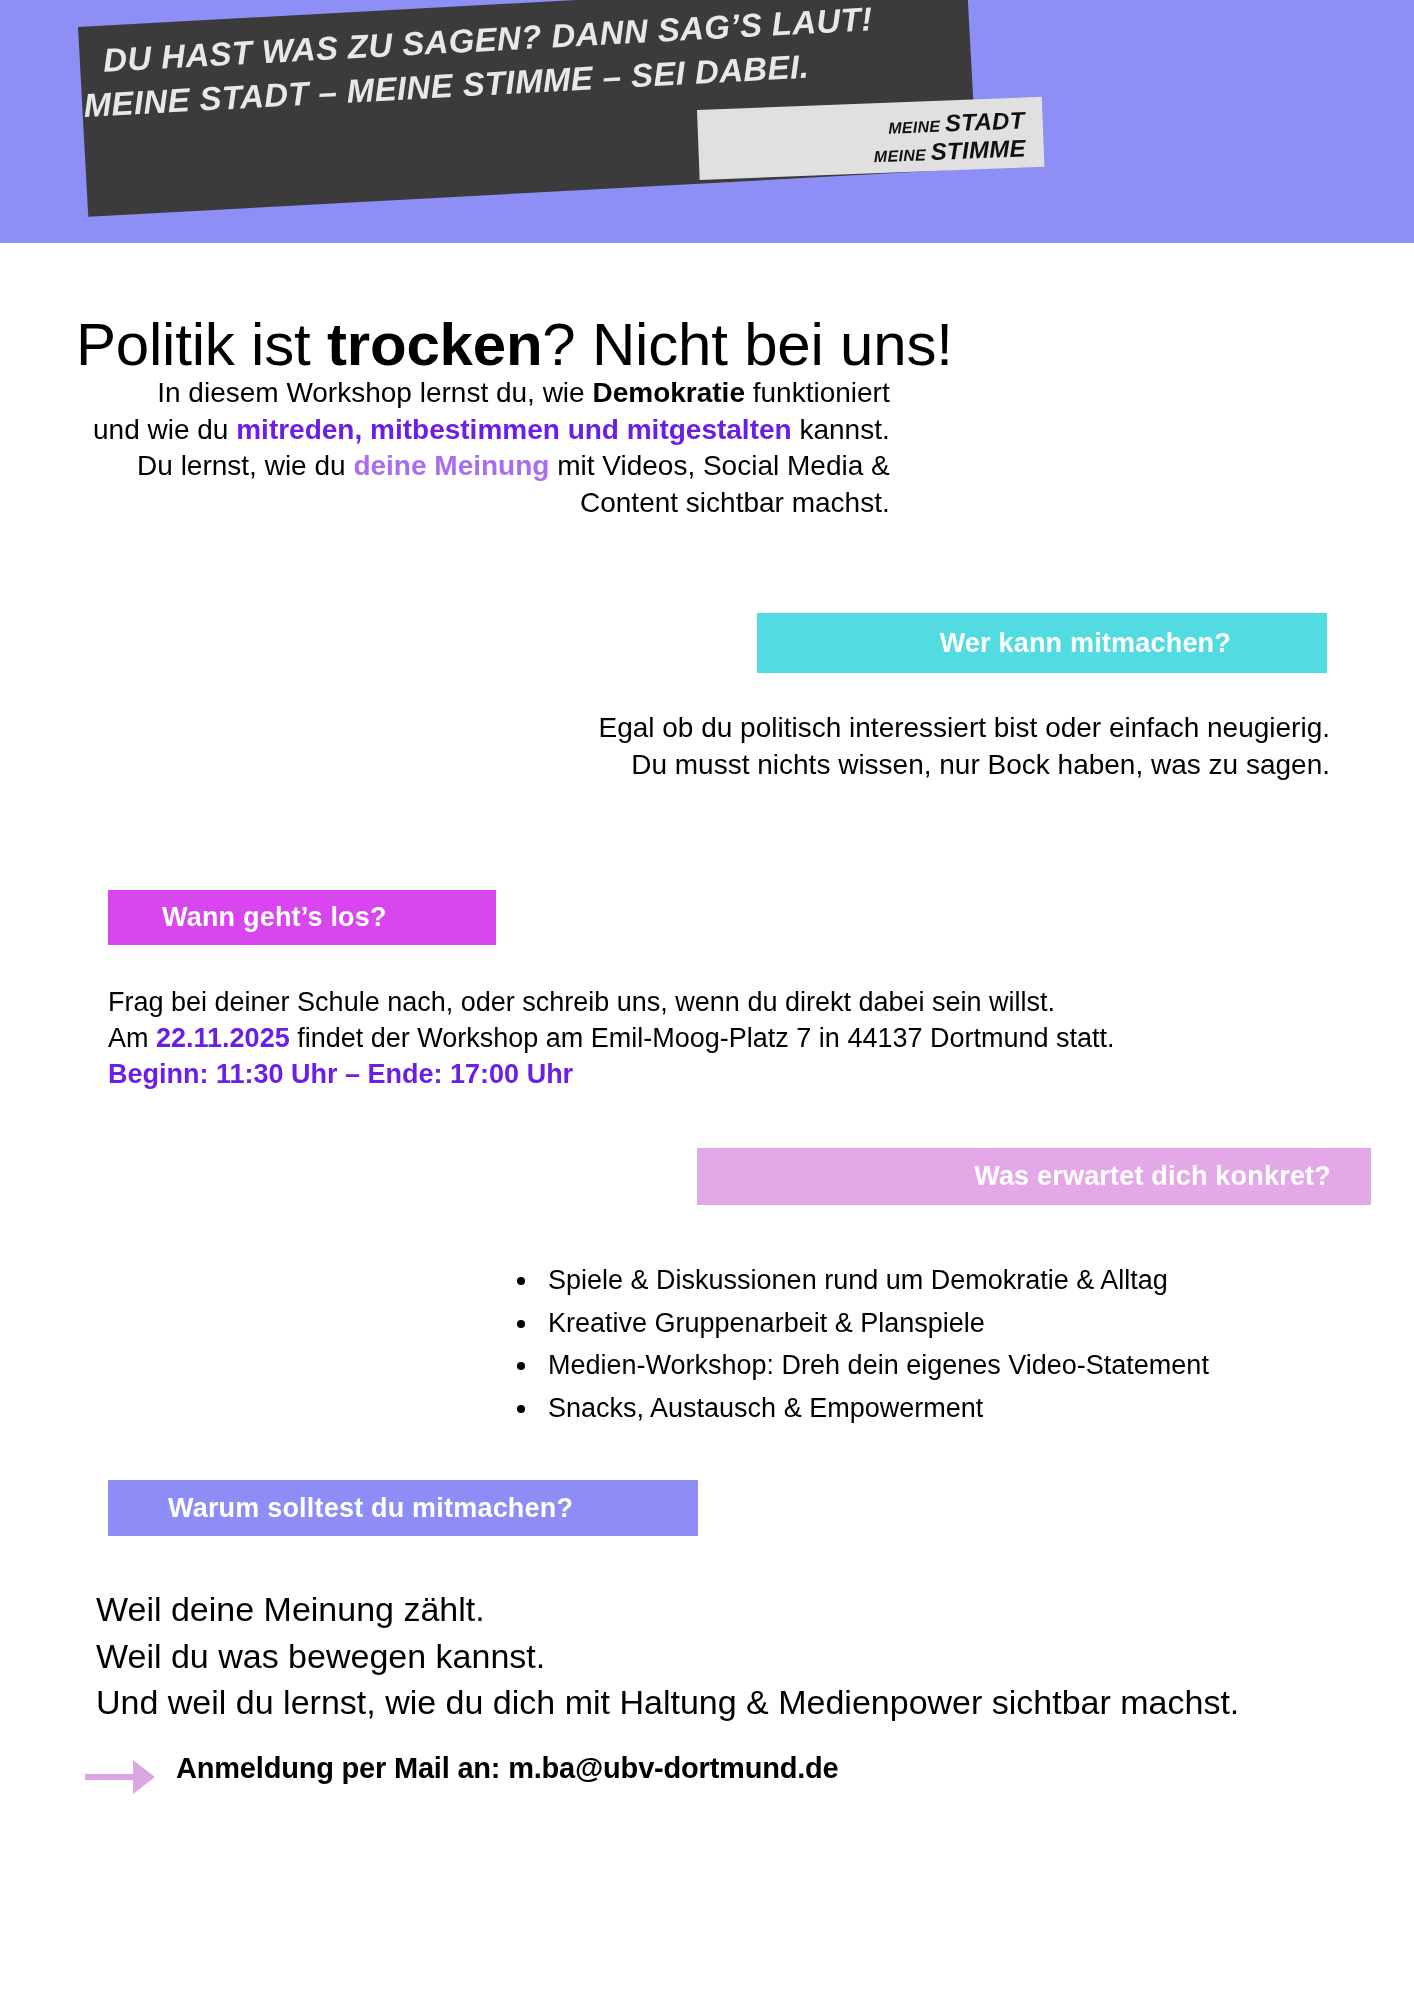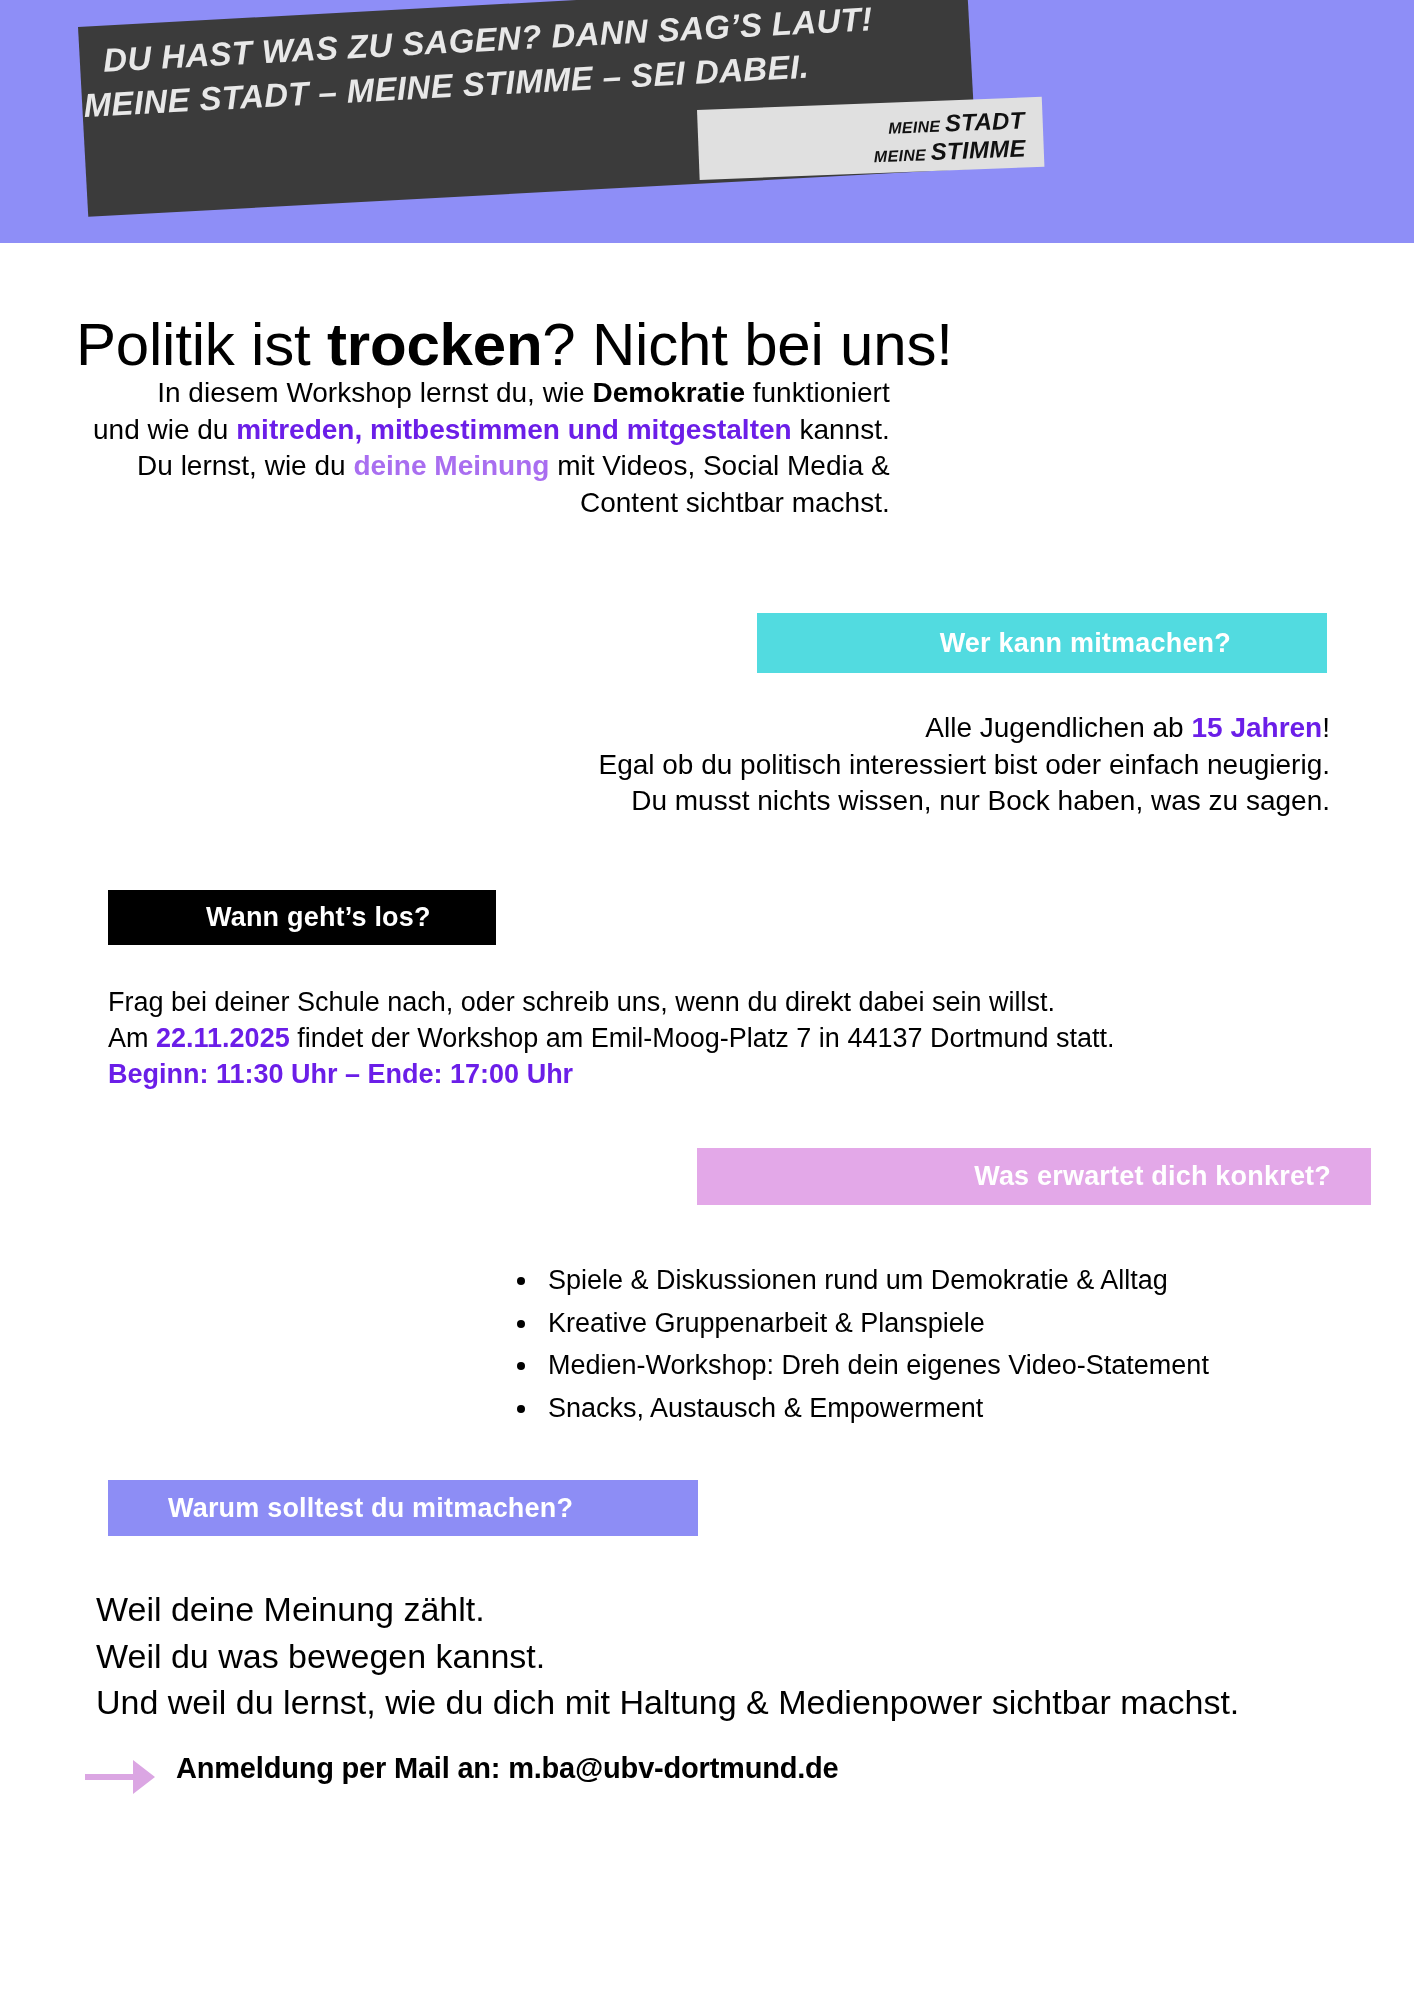--- a/index.html
+++ b/index.html
@@ -121,23 +121,23 @@
   .banner-teal {
     left: 757px; top: 613px;
     width: 570px; height: 60px;
     background: #52dbe0;
     justify-content: flex-end;
     padding-right: 96px;
   }
   .banner-purple {
     left: 108px; top: 890px;
     width: 388px; height: 55px;
-    background: #000000;
+    background: #d946ef;
     justify-content: flex-start;
-    padding-left: 98px;
+    padding-left: 54px;
   }
   .banner-pink {
     left: 697px; top: 1148px;
     width: 674px; height: 57px;
     background: #e3a8e8;
     justify-content: flex-end;
     padding-right: 40px;
   }
   .banner-peri {
     left: 108px; top: 1480px;
@@ -227,21 +227,20 @@
   <div><span>und wie du </span><span class="c-deep">mitreden, mitbestimmen und mitgestalten</span><span> kannst.</span></div>
   <div><span>Du lernst, wie du </span><span class="c-light">deine Meinung</span><span> mit Videos, Social Media &amp;</span></div>
   <div>Content sichtbar machst.</div>
 </div>
 
 <div class="abs banner banner-teal">
     <span>Wer kann mitmachen?</span>
   </div>
 
 <div class="abs who-block">
-  <div><span>Alle Jugendlichen ab </span><span class="c-deep">15 Jahren</span><span>!</span></div>
   <div>Egal ob du politisch interessiert bist oder einfach neugierig.</div>
   <div>Du musst nichts wissen, nur Bock haben, was zu sagen.</div>
 </div>
 
 <div class="abs banner banner-purple">
     <span>Wann geht’s los?</span>
   </div>
 
 <div class="abs when-block">
   <div>Frag bei deiner Schule nach, oder schreib uns, wenn du direkt dabei sein willst.</div>

